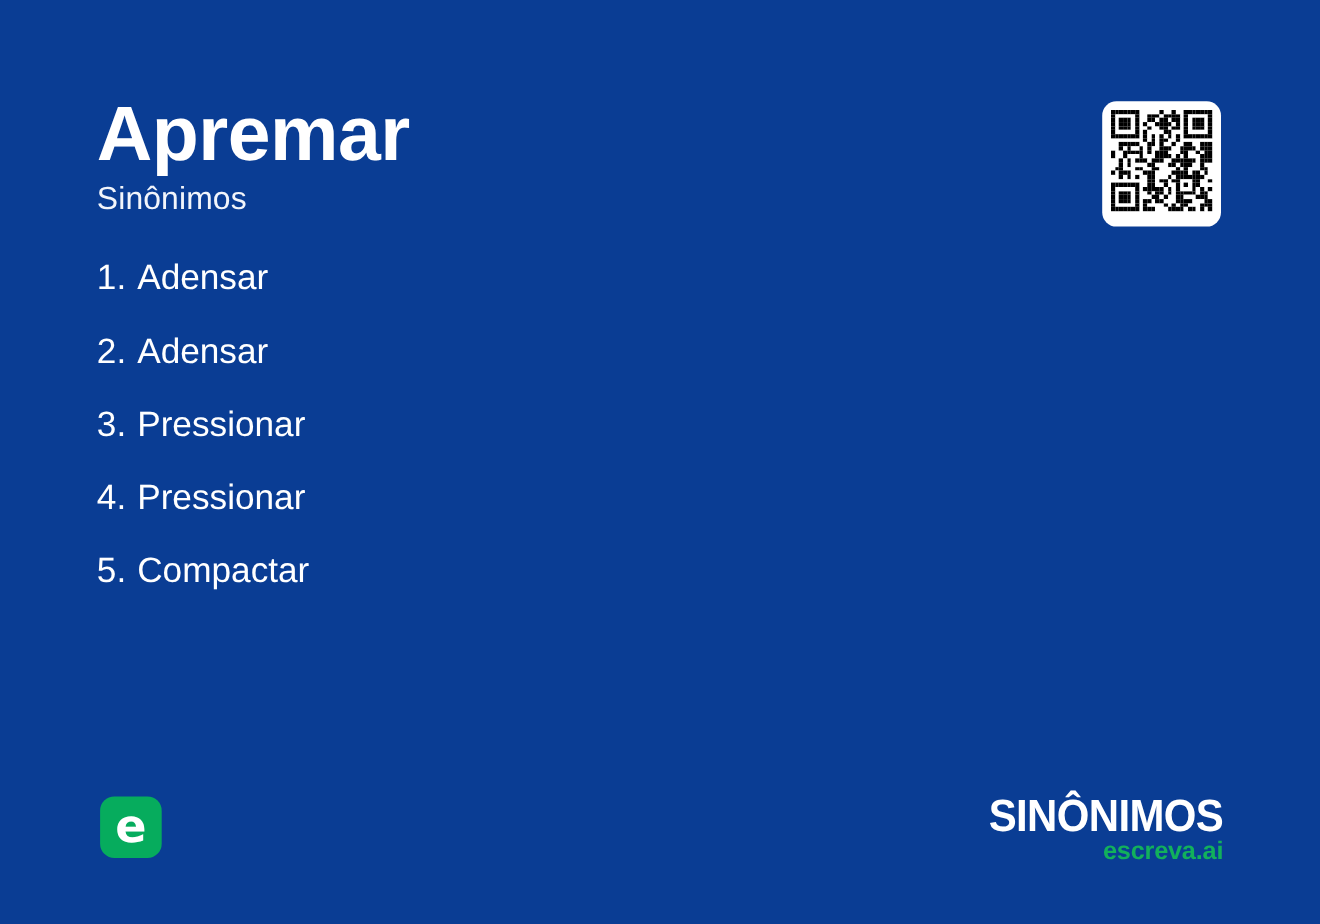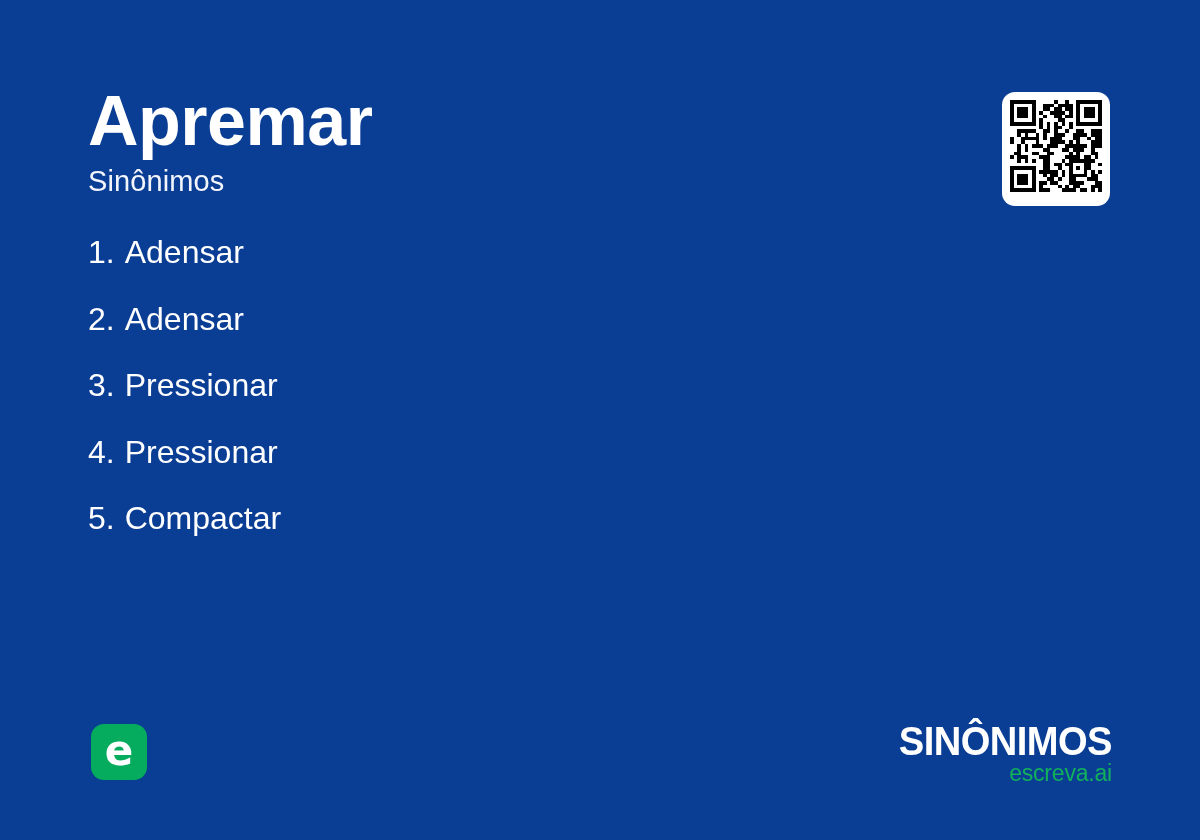--- a/index.html
+++ b/index.html
@@ -153,21 +153,21 @@
     line-height: 0.95;
     color: #ffffff;
     transform: scaleX(0.93);
     transform-origin: right center;
     white-space: nowrap;
   }
 
   .logo-sub {
     margin-top: 1px;
     font-size: 23px;
-    font-weight: 400;
+    font-weight: 700;
     letter-spacing: -0.2px;
     line-height: 1;
     color: #12b05c;
     white-space: nowrap;
   }
 </style>
 </head>
 <body>
 
 <div class="card">

